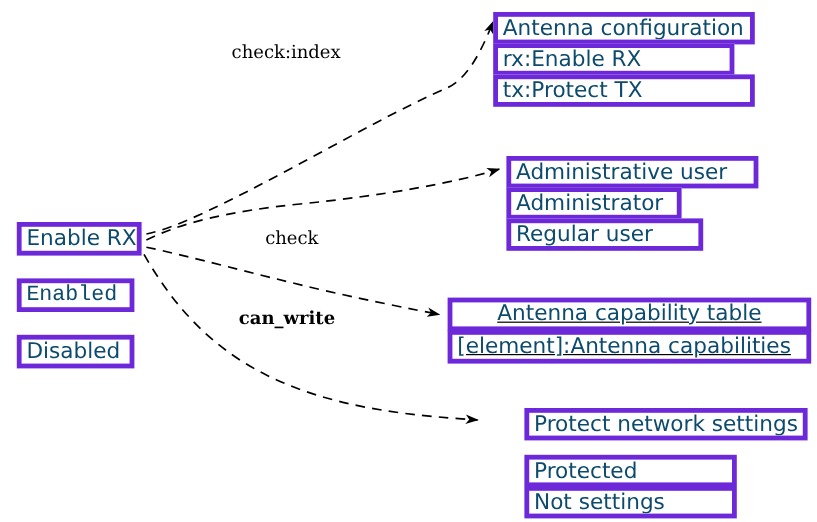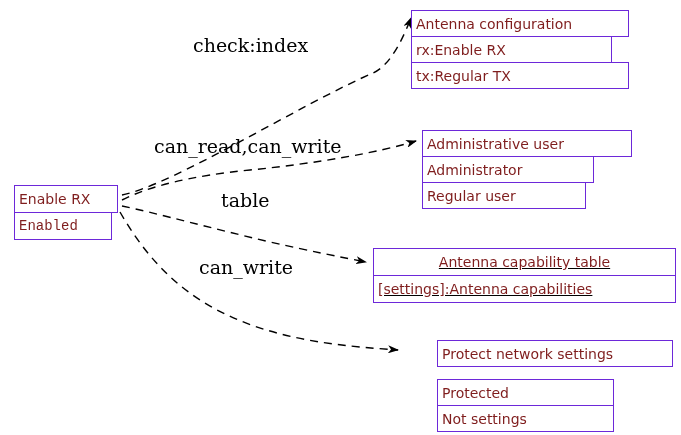--- a/index.html
+++ b/index.html
@@ -24,45 +24,45 @@
     pointer-events: none;
   }
   .record-node {
     position: absolute;
     display: flex;
     flex-direction: column;
     align-items: flex-start;
   }
   .rec-row {
     box-sizing: border-box;
-    border: 1px solid #6d28d9;
+    border: 4px solid #6d28d9;
     background: #ffffff;
     font-family: "DejaVu Sans", sans-serif;
-    font-size: 14px;
+    font-size: 18px;
     line-height: 1;
-    color: #7f1d1d;
+    color: #0c4a6e;
     display: flex;
     align-items: center;
     white-space: nowrap;
     overflow: hidden;
   }
   .rec-row.left-text {
     justify-content: flex-start;
     padding-left: 4px;
   }
   .rec-row.center-text {
     justify-content: center;
   }
   .rec-row + .rec-row {
     margin-top: -1px;
   }
   .edge-label {
     position: absolute;
     font-family: "DejaVu Serif", serif;
-    font-size: 19px;
+    font-size: 15px;
     color: #000000;
     white-space: nowrap;
     line-height: 1;
   }
 </style>
 </head>
 <body>
 
 <div id="canvas">
 
@@ -75,49 +75,49 @@
 
     <path d="M411,18 C360,28 230,110 160,140 C142,148 130,175 122,195" fill="none" stroke="#000000" stroke-width="1.4" stroke-dasharray="8,6" marker-end="url(#arrow-head)" transform="rotate(180 266.5 106.5)"></path>
 
     <path d="M122,200 C150,186 190,176 250,170 C320,163 380,152 416,141" fill="none" stroke="#000000" stroke-width="1.4" stroke-dasharray="8,6" marker-end="url(#arrow-head)"></path>
 
     <path d="M122,206 C160,214 210,228 270,242 C310,251 340,257 366,262" fill="none" stroke="#000000" stroke-width="1.4" stroke-dasharray="8,6" marker-end="url(#arrow-head)"></path>
 
     <path d="M120,212 C136,240 160,274 200,300 C262,340 340,346 398,350" fill="none" stroke="#000000" stroke-width="1.4" stroke-dasharray="8,6" marker-end="url(#arrow-head)"></path>
   </svg>
 
-  <div class="record-node" style="left:14px; top:185px;">
+  <div class="record-node" style="left:14px; top:185px;gap:20px;">
     <div class="rec-row left-text" style="width:104px; height:28px;">Enable RX</div>
     <div class="rec-row left-text" style="width:98px; height:28px;font-family:Liberation Mono, monospace;">Enabled</div>
+    <div class="rec-row left-text" style="width:98px; height:28px;">Disabled</div>
   </div>
 
   <div class="record-node" style="left:411px; top:10px;">
     <div class="rec-row left-text" style="width:218px; height:27px;">Antenna configuration</div>
     <div class="rec-row left-text" style="width:201px; height:27px;">rx:Enable RX</div>
-    <div class="rec-row left-text" style="width:218px; height:27px;">tx:Regular TX</div>
+    <div class="rec-row left-text" style="width:218px; height:27px;">tx:Protect TX</div>
   </div>
 
   <div class="record-node" style="left:422px; top:130px;">
     <div class="rec-row left-text" style="width:210px; height:27px;">Administrative user</div>
-    <div class="rec-row left-text" style="width:172px; height:27px;">Administrator</div>
+    <div class="rec-row left-text" style="width:146px; height:27px;">Administrator</div>
     <div class="rec-row left-text" style="width:164px; height:27px;">Regular user</div>
   </div>
 
   <div class="record-node" style="left:373px; top:248px;text-decoration:underline;">
     <div class="rec-row center-text" style="width:303px; height:28px;">Antenna capability table</div>
-    <div class="rec-row left-text" style="width:303px; height:28px;">[settings]:Antenna capabilities</div>
+    <div class="rec-row left-text" style="width:303px; height:28px;">[element]:Antenna capabilities</div>
   </div>
 
   <div class="record-node" style="left:404px; top:340px;padding-left:33px;">
     <div class="rec-row left-text" style="width:236px; height:27px;">Protect network settings</div>
     <div class="rec-row left-text" style="width:177px; height:27px;margin-top:12px;">Protected</div>
     <div class="rec-row left-text" style="width:177px; height:27px;">Not settings</div>
   </div>
 
   <div class="edge-label" style="left:193px; top:36px;">check:index</div>
 
-  <div class="edge-label" style="left:154px; top:137px;">can_read,can_write</div>
 
-  <div class="edge-label" style="left:221px; top:191px;">table</div>
+  <div class="edge-label" style="left:221px; top:191px;">check</div>
 
-  <div class="edge-label" style="left:199px; top:258px;">can_write</div>
+  <div class="edge-label" style="left:199px; top:258px;font-weight:bold;">can_write</div>
 
 </div>
 
 </body></html>

